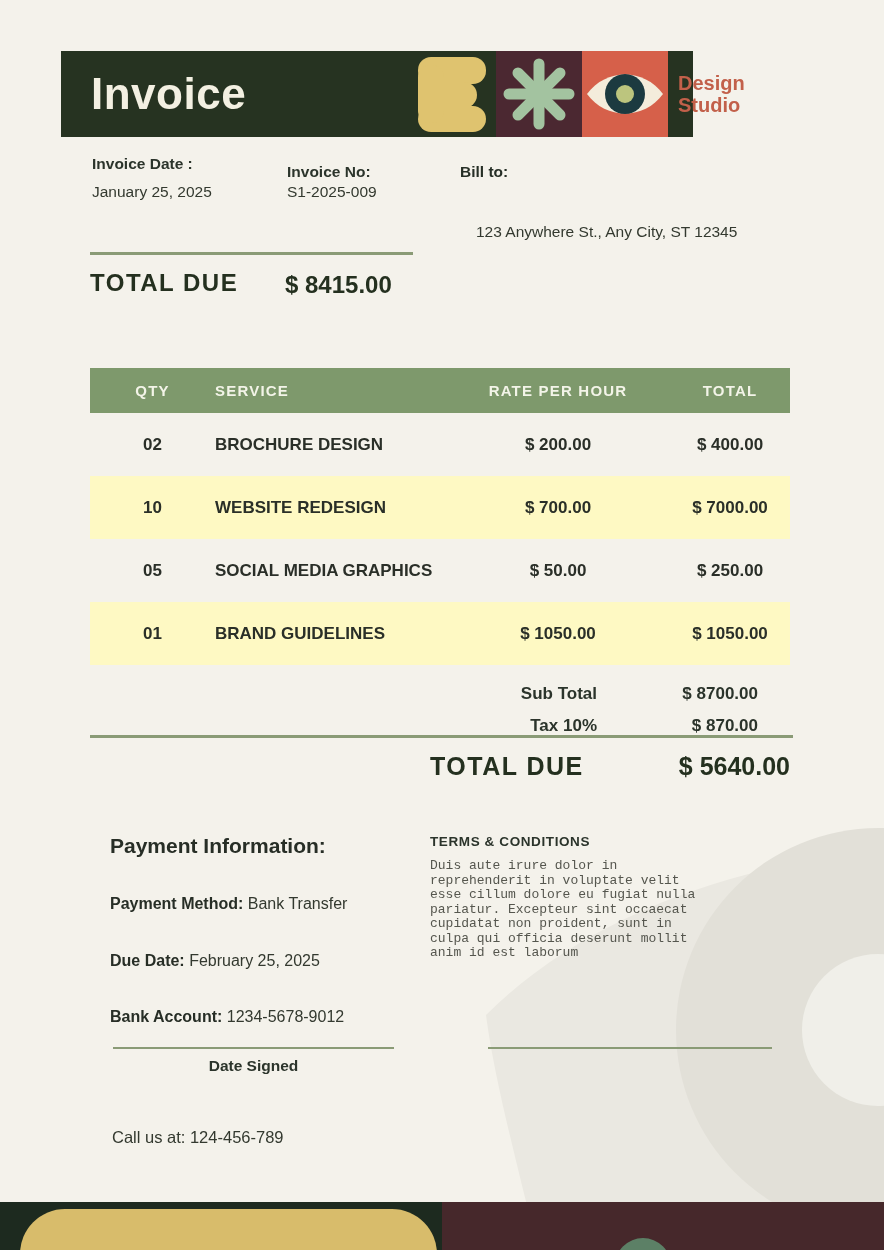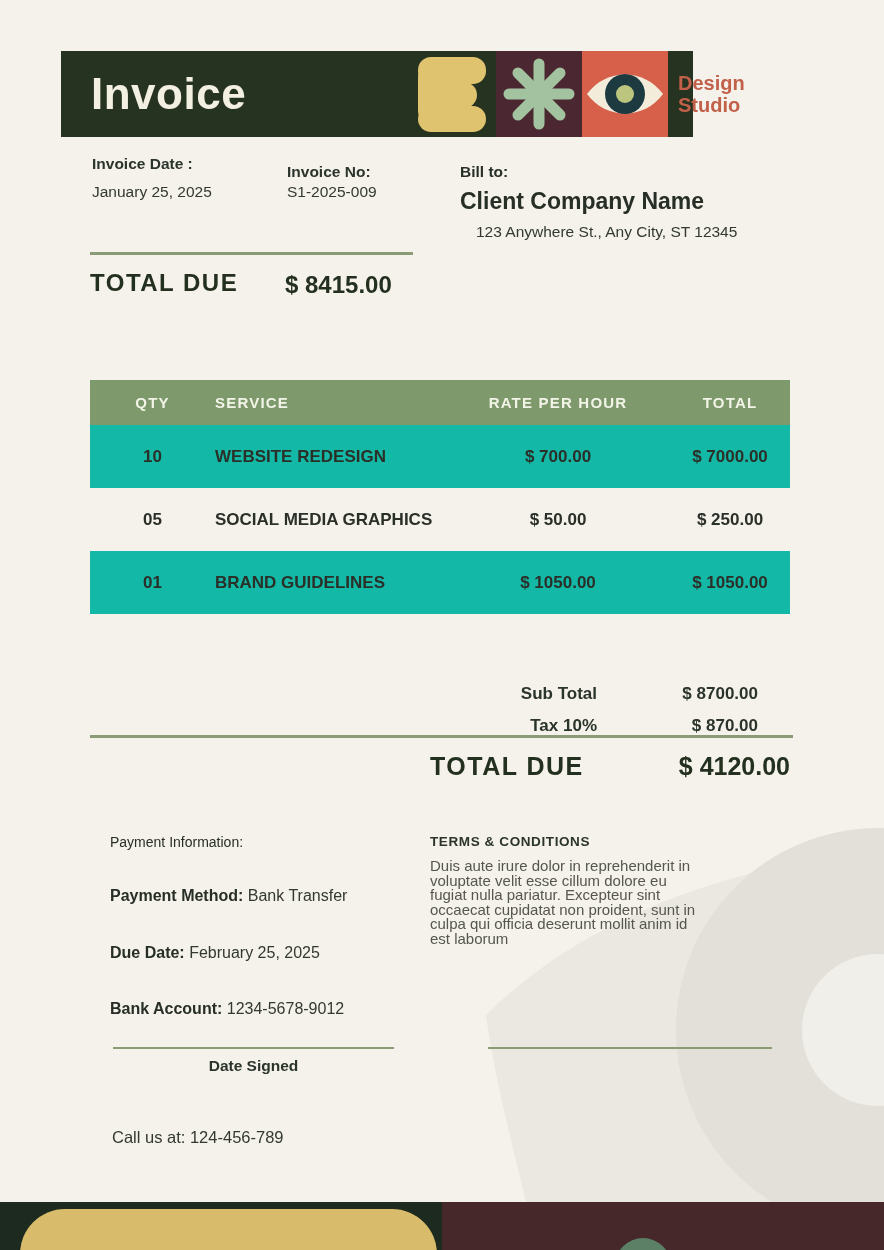--- a/index.html
+++ b/index.html
@@ -32,48 +32,48 @@
   
   .meta-label { position:absolute; font-size:15.5px; font-weight:bold; color:#2b342b; }
   .meta-value { position:absolute; font-size:15.5px; color:#33392f; }
   .billto-label { position:absolute; left:460px; top:163px; font-size:15.5px; font-weight:bold; }
   .billto-company { position:absolute; left:460px; top:188px; font-size:23px; font-weight:bold; color:#272e26; }
   .billto-address { position:absolute; left:476px; top:223px; font-size:15.5px; color:#33392f; }
   .rule-small { position:absolute; left:90px; top:252px; width:323px; height:3px; background:#8a9b76; }
   .totaldue-top-label { position:absolute; left:90px; top:269px; font-size:24px; font-weight:bold; letter-spacing:1.5px; color:#24301f; }
   .totaldue-top-amount { position:absolute; left:285px; top:271px; font-size:24px; font-weight:bold; color:#24301f; }
   
-  .items-table { position:absolute; left:90px; top:380px; width:700px; }
+  .items-table { position:absolute; left:90px; top:368px; width:700px; }
   .thead {
     display:flex; align-items:center; height:45px; background:#7e996c;
     color:#f3f4e8; font-weight:bold; font-size:15px; letter-spacing:1.2px;
   }
   .trow { display:flex; align-items:center; height:63px; font-size:17px; font-weight:bold; color:#2a2f28; }
-  .trow.shaded { background:#14b8a6; }
+  .trow.shaded { background:#fef9c3; }
   .col-qty   { width:125px; text-align:center; }
   .col-svc   { width:231px; text-align:left; }
   .col-rate  { width:224px; text-align:center; }
   .col-total { width:120px; text-align:center; }
   
   .summary { position:absolute; left:430px; top:672px; width:360px; }
   .summary-row { display:flex; height:32px; align-items:flex-end; font-size:17px; font-weight:bold; color:#2b342b; }
   .summary-row .s-label { width:167px; text-align:right; }
   .summary-row .s-value { flex:1; text-align:right; padding-right:32px;margin-left:20px; }
   .rule-full { position:absolute; left:90px; top:735px; width:703px; height:3px; background:#8a9b76; }
   .grand { position:absolute; left:430px; top:752px; width:360px; display:flex; justify-content:space-between; }
   .grand .g-label { font-size:25px; font-weight:bold; letter-spacing:1.5px; color:#24301f; }
   .grand .g-value { font-size:25px; font-weight:bold; color:#24301f; }
   
   .payment { position:absolute; left:110px; top:834px; }
-  .payment-heading { font-size:14px; font-weight:normal; color:#272e26; margin-bottom:10px; }
+  .payment-heading { font-size:21px; font-weight:bold; color:#272e26; margin-bottom:10px; }
   .payment-line { font-size:16px; line-height:20.5px; color:#33392f;margin-top:36px; }
   .payment-line b { color:#272e26; }
   .terms { position:absolute; left:430px; top:834px; width:268px; }
   .terms-heading { font-size:13.5px; font-weight:bold; letter-spacing:0.6px; color:#2b342b; margin-bottom:10px; }
-  .terms-body { font-size:15px; line-height:14.5px; color:#55564e; }
+  .terms-body { font-size:13px; line-height:14.5px; color:#55564e;font-family:Liberation Mono, monospace; }
   
   .sig-line { position:absolute; height:2px; background:#8a9b76; top:1047px; }
   .sig-line-left { left:113px; width:281px; }
   .sig-line-right { left:488px; width:284px; }
   .sig-label { position:absolute; top:1057px; font-size:15.5px; font-weight:bold; text-align:center; color:#2b342b; }
   .sig-label-left { left:113px; width:281px; }
   .sig-label-right { left:488px; width:284px; }
   
   .contact { position:absolute; left:112px; top:1127px; font-size:16.5px; line-height:21px; color:#33392f; }
   
@@ -136,34 +136,39 @@
       <div>Studio</div>
     </div>
   </div>
 
   <div class="meta-label" style="left:92px; top:155px;">Invoice Date :</div>
   <div class="meta-value" style="left:92px; top:183px;">January 25, 2025</div>
   <div class="meta-label" style="left:287px; top:163px;">Invoice No:</div>
   <div class="meta-value" style="left:287px; top:183px;">S1-2025-009</div>
 
   <div class="billto-label">Bill to:</div>
-  <div class="billto-company">Client Company Name</div>
   <div class="billto-address">123 Anywhere St., Any City, ST 12345</div>
 
   <div class="rule-small"></div>
   <div class="totaldue-top-label">TOTAL DUE</div>
   <div class="totaldue-top-amount">$ 8415.00</div>
 
   <div class="items-table">
     <div class="thead">
       <div class="col-qty">QTY</div>
       <div class="col-svc">SERVICE</div>
       <div class="col-rate">RATE PER HOUR</div>
       <div class="col-total">TOTAL</div>
     </div>
+    <div class="trow">
+      <div class="col-qty">02</div>
+      <div class="col-svc">BROCHURE DESIGN</div>
+      <div class="col-rate">$ 200.00</div>
+      <div class="col-total">$ 400.00</div>
+    </div>
     <div class="trow shaded">
       <div class="col-qty">10</div>
       <div class="col-svc">WEBSITE REDESIGN</div>
       <div class="col-rate">$ 700.00</div>
       <div class="col-total">$ 7000.00</div>
     </div>
     <div class="trow">
       <div class="col-qty">05</div>
       <div class="col-svc">SOCIAL MEDIA GRAPHICS</div>
       <div class="col-rate">$ 50.00</div>
@@ -183,21 +188,21 @@
       <span class="s-value">$ 8700.00</span>
     </div>
     <div class="summary-row">
       <span class="s-label">Tax 10%</span>
       <span class="s-value">$ 870.00</span>
     </div>
   </div>
   <div class="rule-full"></div>
   <div class="grand">
     <span class="g-label">TOTAL DUE</span>
-    <span class="g-value">$ 4120.00</span>
+    <span class="g-value">$ 5640.00</span>
   </div>
 
   <div class="payment">
     <div class="payment-heading">Payment Information:</div>
     <div class="payment-line">
       <b>Payment Method:</b>
       <span>Bank Transfer</span>
     </div>
     <div class="payment-line">
       <b>Due Date:</b>

